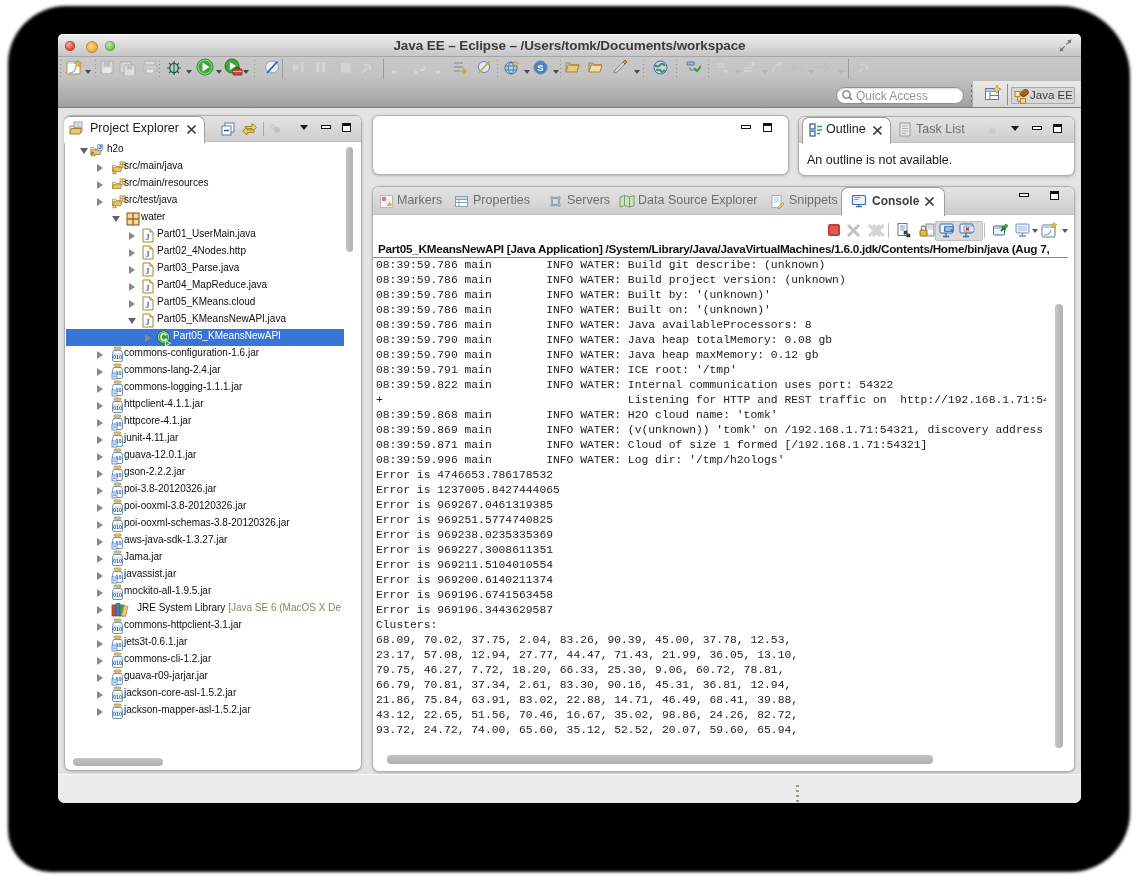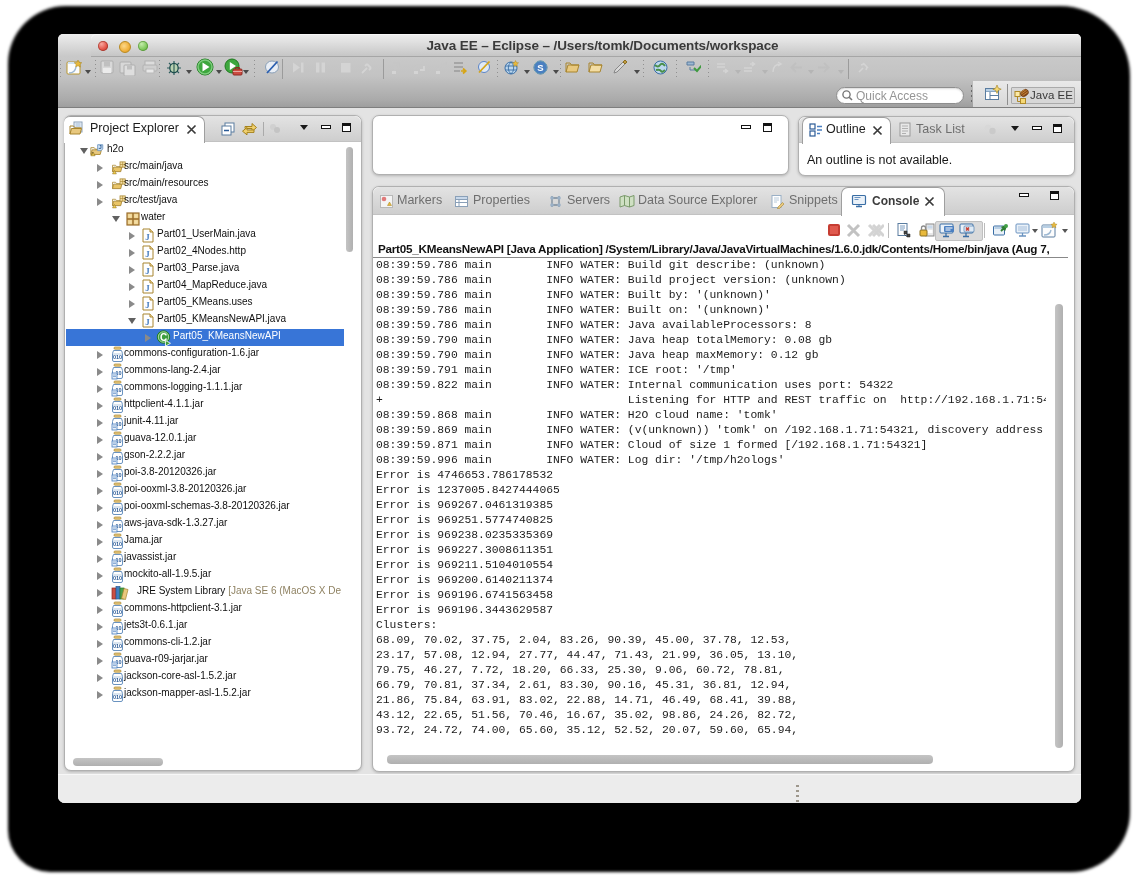--- a/index.html
+++ b/index.html
@@ -1,21 +1,21 @@
 <!DOCTYPE html>
 <html><head>
 <meta charset="utf-8">
 <style>
 html,body{margin:0;padding:0;background:#fff;width:1138px;height:882px;overflow:hidden;font-family:"Liberation Sans",sans-serif;}
 #stage{position:absolute;left:0;top:0;width:1138px;height:882px;}
 #shadow{position:absolute;left:8px;top:6px;width:1122px;height:866px;background:#000;border-radius:58px 70px 60px 42px;filter:blur(1.5px);}
 #win{position:absolute;left:58px;top:34px;width:1023px;height:769px;background:#e4e4e4;border-radius:5px 5px 7px 7px;overflow:hidden;}
 
 #chrome{position:absolute;left:0;top:0;width:1023px;height:73px;background:linear-gradient(180deg,#ededed 0px,#c9c9c9 22px,#c3c3c3 42px,#aaaaaa 66px,#9e9e9e 73px);border-bottom:1px solid #7e7e7e;border-radius:5px 5px 0 0;}
-#titlebar{position:absolute;left:0;top:0;width:1023px;height:22px;background:linear-gradient(#efefef,#c6c6c6);border-bottom:1px solid #a6a6a6;border-radius:5px 5px 0 0;box-shadow:inset 0 1px 0 #f7f7f7;margin-left:33px;}
+#titlebar{position:absolute;left:0;top:0;width:1023px;height:22px;background:linear-gradient(#efefef,#c6c6c6);border-bottom:1px solid #a6a6a6;border-radius:5px 5px 0 0;box-shadow:inset 0 1px 0 #f7f7f7;}
 .tl{position:absolute;top:7px;width:10px;height:10px;border-radius:50%;}
 #tl-r{left:7px;background:radial-gradient(circle at 3.5px 3px,#f8a9a0,#e4574b 55%,#b03028);box-shadow:inset 0 0 0 1px rgba(140,40,30,.55);}
 #tl-y{left:28px;background:radial-gradient(circle at 4px 4px,#fbd88a,#f0b03c 60%,#d3941f);border:0.5px solid #b98a21;}
 #tl-g{left:47px;background:radial-gradient(circle at 3.5px 3px,#c4ecab,#82ca5f 55%,#4f9e2b);box-shadow:inset 0 0 0 1px rgba(70,130,40,.55);}
 #wtitle{position:absolute;top:4px;left:0;width:1023px;text-align:center;font-size:13.5px;font-weight:bold;letter-spacing:-0.1px;color:#3b3b3b;}
 #zoomicon{position:absolute;right:8px;top:4px;}
 
 #row1{position:absolute;left:0;top:23px;width:1023px;height:25px;}
 #row2{position:absolute;left:0;top:48px;width:1023px;height:25px;}
 #persp{position:absolute;left:915px;top:47px;width:108px;height:26px;background:linear-gradient(#e9e9e9,#d7d7d7);}
@@ -393,21 +393,21 @@
               </svg>
               <span class="lbl" style="left:91px">Part04_MapReduce.java</span>
             </div>
 <div class="row ">
               <i class="tri" style="left:63px"></i>
               <svg style="left:76px;top:1px" width="12" height="15" viewBox="0 0 12 15">
                 <path d="M1 1 h7 l3 3 v10 h-10 z" fill="#fff" stroke="#a8852e"></path>
                 <path d="M8 1 v3 h3" fill="#f3dda4" stroke="#a8852e"></path>
                 <text x="5.5" y="11.5" font-size="9" font-weight="bold" fill="#4a7fc1" text-anchor="middle" font-family="Liberation Serif">J</text>
               </svg>
-              <span class="lbl" style="left:91px">Part05_KMeans.uses</span>
+              <span class="lbl" style="left:91px">Part05_KMeans.cloud</span>
             </div>
 <div class="row ">
               <i class="trid" style="left:62px"></i>
               <svg style="left:76px;top:1px" width="12" height="15" viewBox="0 0 12 15">
                 <path d="M1 1 h7 l3 3 v10 h-10 z" fill="#fff" stroke="#a8852e"></path>
                 <path d="M8 1 v3 h3" fill="#f3dda4" stroke="#a8852e"></path>
                 <text x="5.5" y="11.5" font-size="9" font-weight="bold" fill="#4a7fc1" text-anchor="middle" font-family="Liberation Serif">J</text>
               </svg>
               <span class="lbl" style="left:91px">Part05_KMeansNewAPI.java</span>
             </div>
@@ -455,20 +455,31 @@
             </div>
 <div class="row ">
               <i class="tri" style="left:31px"></i>
               <svg style="left:45px;top:0px" width="13" height="17" viewBox="0 0 13 17">
                 <rect x="3" y="1" width="7" height="2.2" rx="1" fill="#e8c87e" stroke="#a8852e" stroke-width=".7"></rect>
                 <path d="M2.5 4.5 h8 l1 3 v6.5 a1.5 1.5 0 0 1 -1.5 1.5 h-7 a1.5 1.5 0 0 1 -1.5 -1.5 V7.5 z" fill="#fff" stroke="#6a93c0"></path>
                 <path d="M2 8 h9" stroke="#9ab8d6" stroke-width=".7"></path>
                 <text x="6.5" y="12.5" font-size="5.5" font-weight="bold" fill="#2a5a96" text-anchor="middle" font-family="Liberation Sans">010</text>
               </svg>
               <span class="lbl" style="left:58px">httpclient-4.1.1.jar</span>
+            </div>
+<div class="row ">
+              <i class="tri" style="left:31px"></i>
+              <svg style="left:45px;top:0px" width="13" height="17" viewBox="0 0 13 17">
+                <rect x="3" y="1" width="7" height="2.2" rx="1" fill="#e8c87e" stroke="#a8852e" stroke-width=".7"></rect>
+                <path d="M2.5 4.5 h8 l1 3 v6.5 a1.5 1.5 0 0 1 -1.5 1.5 h-7 a1.5 1.5 0 0 1 -1.5 -1.5 V7.5 z" fill="#fff" stroke="#6a93c0"></path>
+                <text x="7.5" y="11.5" font-size="5.5" font-weight="bold" fill="#2a5a96" text-anchor="middle" font-family="Liberation Sans">10</text>
+                <rect x="1" y="10" width="5" height="6" fill="#eaf1f8" stroke="#4a7fc1" stroke-width=".8"></rect>
+                <path d="M2 12 h3 M2 13.5 h3" stroke="#4a7fc1" stroke-width=".6"></path>
+              </svg>
+              <span class="lbl" style="left:58px">httpcore-4.1.jar</span>
             </div>
 <div class="row ">
               <i class="tri" style="left:31px"></i>
               <svg style="left:45px;top:0px" width="13" height="17" viewBox="0 0 13 17">
                 <rect x="3" y="1" width="7" height="2.2" rx="1" fill="#e8c87e" stroke="#a8852e" stroke-width=".7"></rect>
                 <path d="M2.5 4.5 h8 l1 3 v6.5 a1.5 1.5 0 0 1 -1.5 1.5 h-7 a1.5 1.5 0 0 1 -1.5 -1.5 V7.5 z" fill="#fff" stroke="#6a93c0"></path>
                 <text x="7.5" y="11.5" font-size="5.5" font-weight="bold" fill="#2a5a96" text-anchor="middle" font-family="Liberation Sans">10</text>
                 <rect x="1" y="10" width="5" height="6" fill="#eaf1f8" stroke="#4a7fc1" stroke-width=".8"></rect>
                 <path d="M2 12 h3 M2 13.5 h3" stroke="#4a7fc1" stroke-width=".6"></path>
               </svg>

